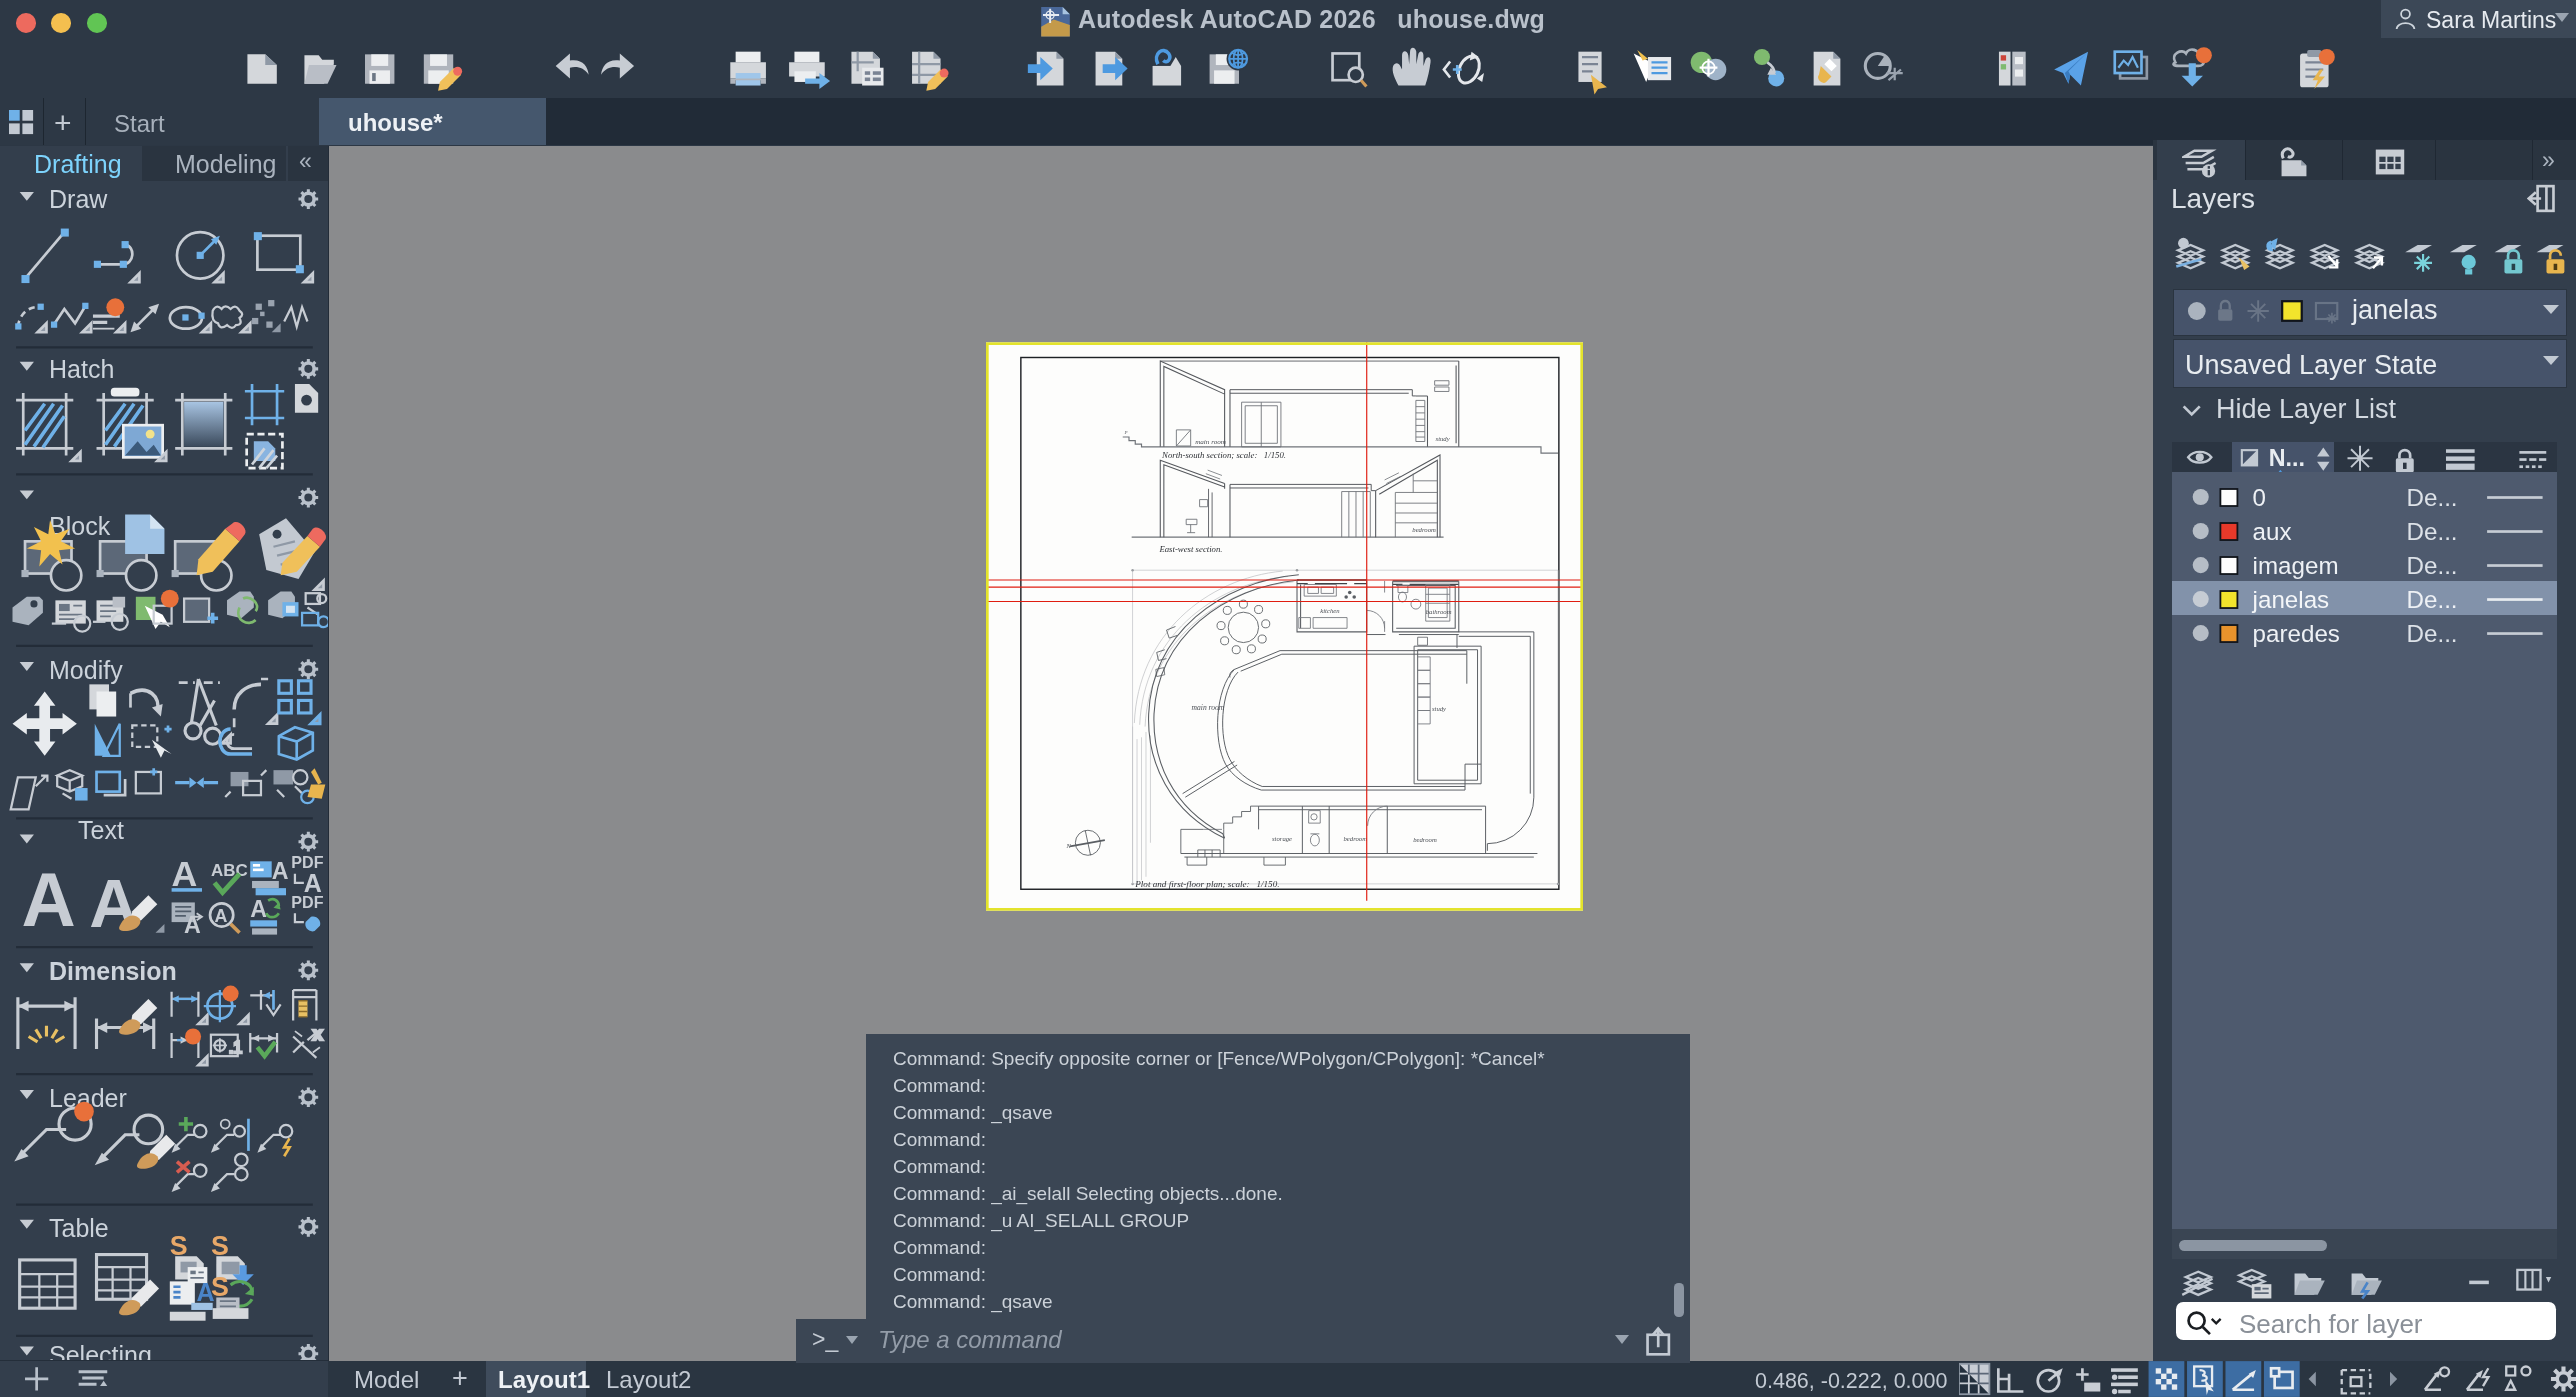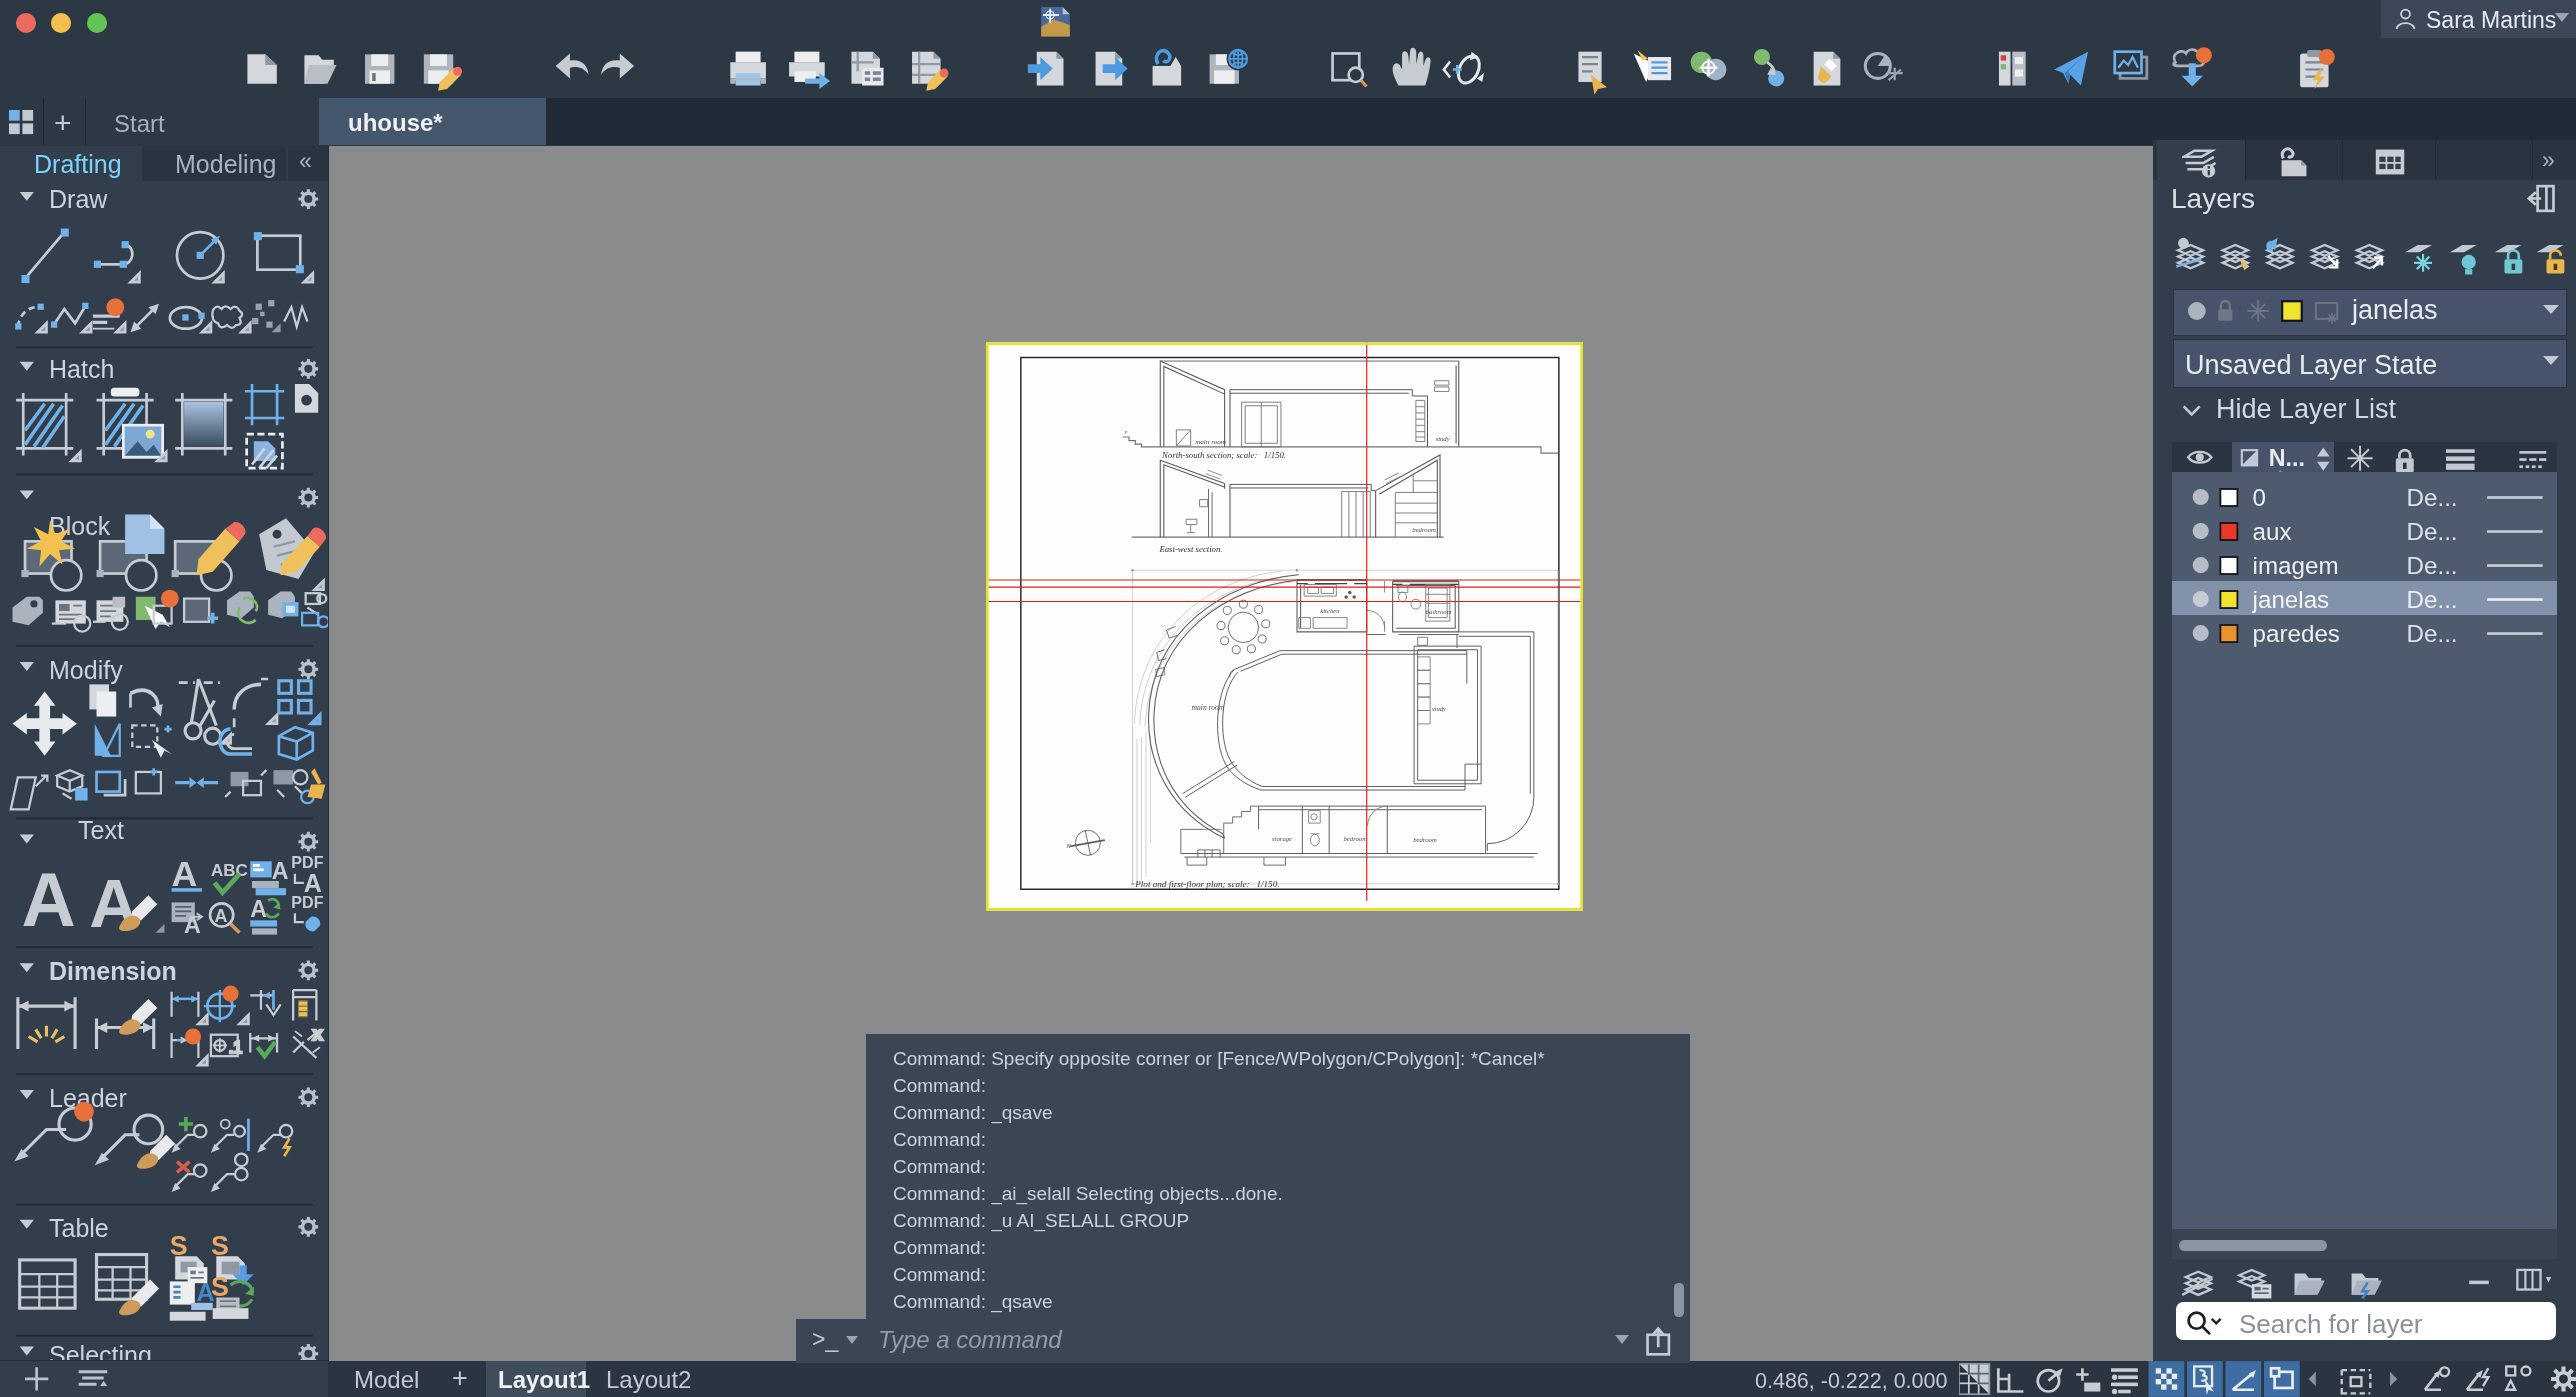--- a/index.html
+++ b/index.html
@@ -20,20 +20,21 @@
 </div>
 
 <svg class="abs" style="left:1041px;top:7.2px;" width="29" height="29.5" viewBox="0 0 32 33">
   <path d="M0 0 H24 L32 8 V33 H0 Z" fill="#4a6899"></path>
   <path d="M24 0 L32 8 H24 Z" fill="#a8c4e0"></path>
   <path d="M0 33 V22 L14 14 L32 20 V33 Z" fill="#c49a4a"></path>
   <path d="M10 2 V18 M2 9 H20" stroke="#e8ecf2" stroke-width="2.2" fill="none"></path>
   <circle cx="10" cy="9" r="4.5" fill="none" stroke="#e8ecf2" stroke-width="1.4"></circle>
 </svg>
 
+<div class="abs" style="left:1078px;top:5.4px;width:626px;height:30px;font-size:25px;font-weight:bold;color:#b9c1cb;letter-spacing:0.2px;">Autodesk AutoCAD 2026&nbsp;&nbsp;&nbsp;uhouse.dwg</div>
 
 <div class="abs" style="left:2381px;top:0;width:195px;height:38px;background:#3c4857;"></div>
 <svg class="abs" style="left:2394px;top:7.2px;" width="23" height="23" viewBox="0 0 26 26">
   <circle cx="13" cy="8" r="5" fill="none" stroke="#cdd4dc" stroke-width="2"></circle>
   <path d="M3 25 C3 16 23 16 23 25" fill="none" stroke="#cdd4dc" stroke-width="2"></path>
 </svg>
 <div class="abs" style="left:2426px;top:7.2px;font-size:23px;color:#e6eaef;">Sara Martins</div>
 <div class="abs" style="left:2555px;top:12.5px;width:0;height:0;border-left:7.2px solid transparent;border-right:7.2px solid transparent;border-top:9px solid #9aa4b0;"></div>
 
 <svg class="abs" style="left:0;top:0;" width="2576" height="98" viewBox="0 0 2880 110">

